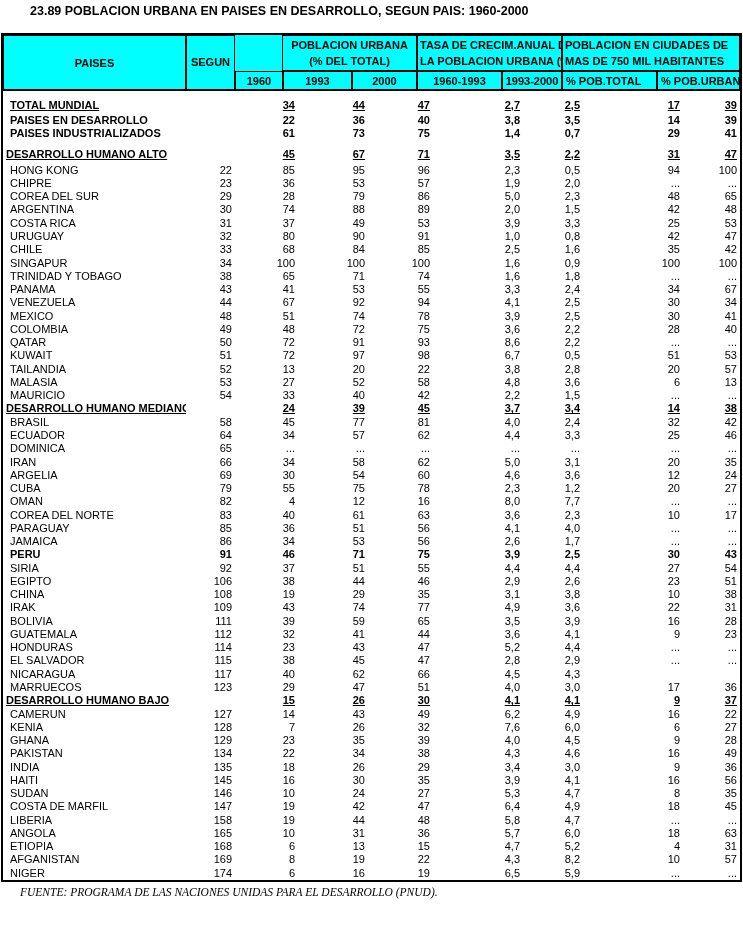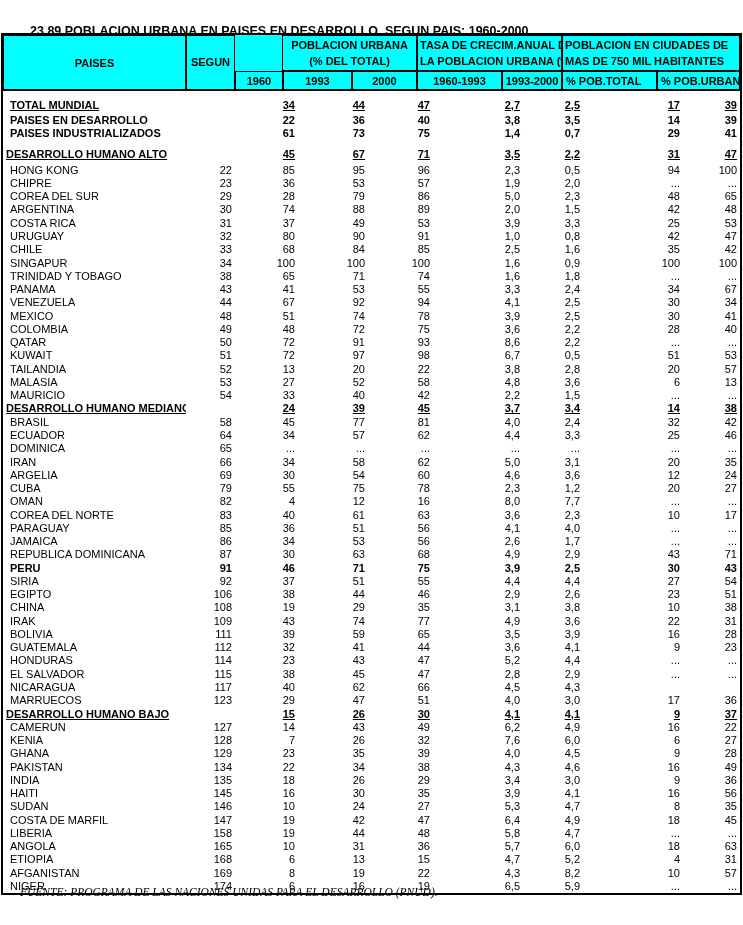--- a/index.html
+++ b/index.html
@@ -1,21 +1,21 @@
 <!DOCTYPE html>
 <html><head>
 <meta charset="utf-8">
 <style>
   html,body{margin:0;padding:0;}
   body{
     width:743px;height:925px;background:#ffffff;position:relative;
     font-family:"Liberation Sans",sans-serif;color:#000;
   }
   .page-title{
-    position:absolute;left:30px;top:24px;
+    position:absolute;left:30px;top:4px;
     font-size:12.5px;font-weight:bold;white-space:nowrap;
   }
   .table-frame{
     position:absolute;left:1px;top:33px;width:737px;
     border:2px solid #000;
   }
   
   .hdr{
     display:grid;
     grid-template-columns:183px 49px 48px 69px 65px 85px 60px 95px 83px;
@@ -468,31 +468,20 @@
           <td class="c-name"><span>JAMAICA</span></td>
           <td class="num"><span>86</span></td>
           <td class="num"><span>34</span></td>
           <td class="num"><span>53</span></td>
           <td class="num"><span>56</span></td>
           <td class="num"><span>2,6</span></td>
           <td class="num"><span>1,7</span></td>
           <td class="num"><span>...</span></td>
           <td class="num-last"><span>...</span></td>
         </tr>
-        <tr class="r-n">
-          <td class="c-name"><span>REPUBLICA DOMINICANA</span></td>
-          <td class="num"><span>87</span></td>
-          <td class="num"><span>30</span></td>
-          <td class="num"><span>63</span></td>
-          <td class="num"><span>68</span></td>
-          <td class="num"><span>4,9</span></td>
-          <td class="num"><span>2,9</span></td>
-          <td class="num"><span>43</span></td>
-          <td class="num-last"><span>71</span></td>
-        </tr>
         <tr class="r-b">
           <td class="c-name"><span>PERU</span></td>
           <td class="num"><span>91</span></td>
           <td class="num"><span>46</span></td>
           <td class="num"><span>71</span></td>
           <td class="num"><span>75</span></td>
           <td class="num"><span>3,9</span></td>
           <td class="num"><span>2,5</span></td>
           <td class="num"><span>30</span></td>
           <td class="num-last"><span>43</span></td>

